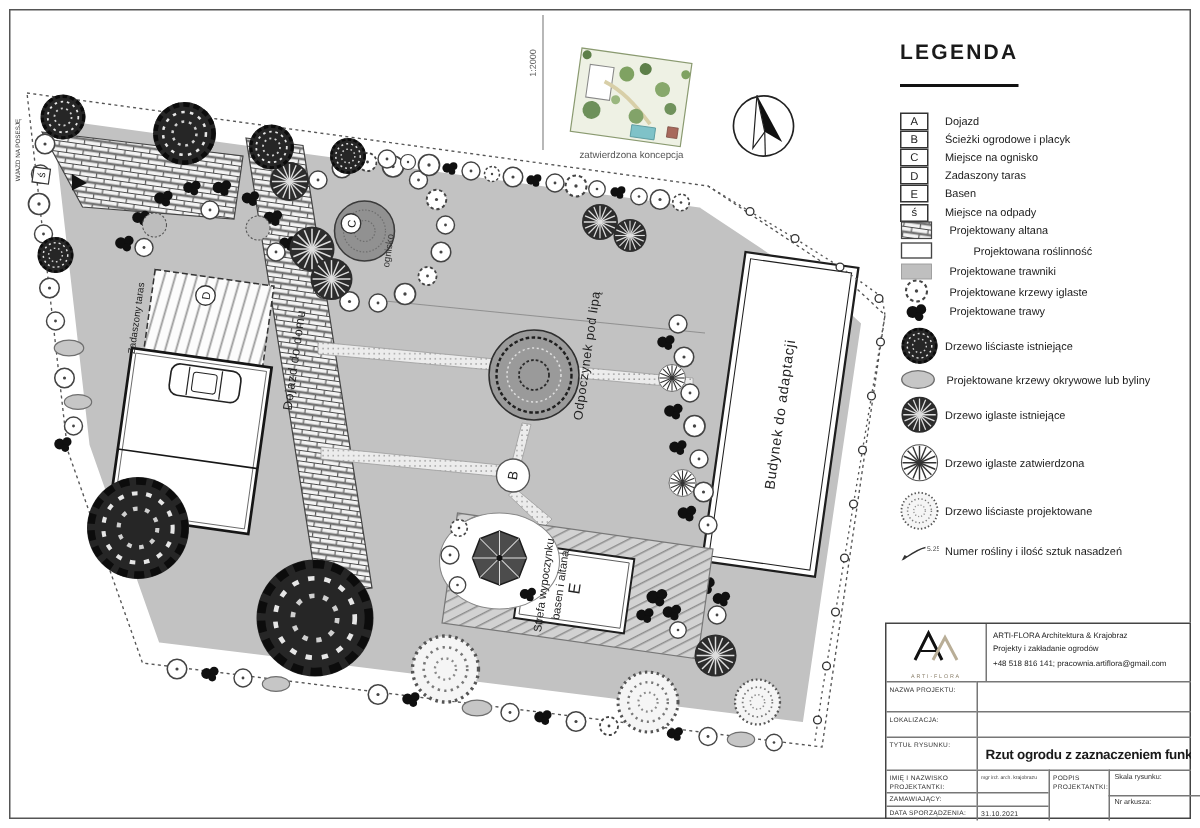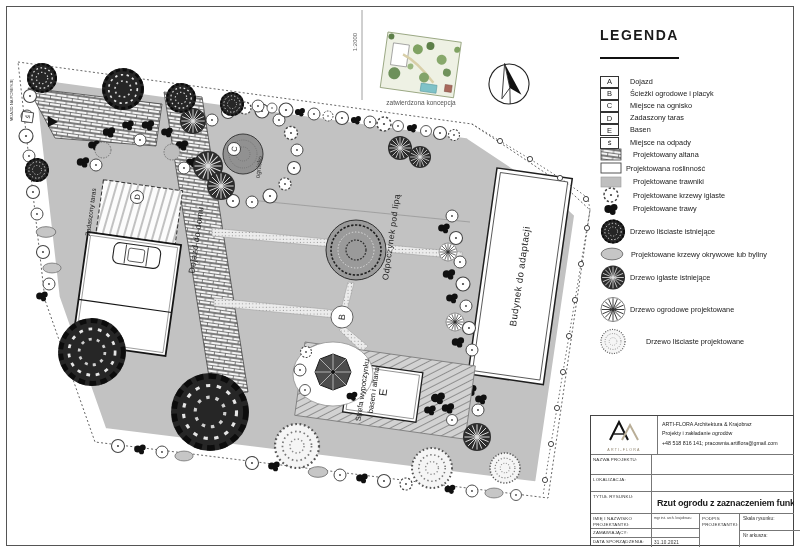--- a/index.html
+++ b/index.html
@@ -430,21 +430,21 @@
           </svg>
     </span>
     <span class="lg-label" style="margin-left:7px">Projektowany altana</span>
   </div>
   <div class="lg-row sym">
     <span class="ic">
       <svg width="22" height="12">
             <rect x="1" y="1" width="20" height="10" fill="#fff" stroke="#444" stroke-width="0.9"></rect>
           </svg>
     </span>
-    <span class="lg-label" style="margin-left:0">Projektowana roślinność</span>
+    <span class="lg-label" style="margin-left:23px">Projektowana roślinność</span>
   </div>
   <div class="lg-row sym">
     <span class="ic">
       <svg width="22" height="12">
             <rect x="1" y="1" width="20" height="10" fill="#bfbfbf" stroke="#9a9a9a" stroke-width="0.6"></rect>
           </svg>
     </span>
     <span class="lg-label" style="margin-left:7px">Projektowane trawniki</span>
   </div>
   <div class="lg-row sym">
@@ -487,29 +487,39 @@
           </svg>
     </span>
     <span class="lg-label" style="margin-left:4px">Drzewo iglaste istniejące</span>
   </div>
   <div class="lg-row tree">
     <span class="ic">
       <svg width="27" height="27" viewBox="-13.5 -13.5 27 27">
             <use href="#tpcon" transform="scale(1.25)"></use>
           </svg>
     </span>
-    <span class="lg-label" style="margin-left:4px">Drzewo ogrodowe projektowane</span>
+    <span class="lg-label" style="margin-left:4px">Drzewo iglaste zatwierdzona</span>
   </div>
   <div class="lg-row tree">
     <span class="ic">
       <svg width="27" height="27" viewBox="-13.5 -13.5 27 27">
             <use href="#tpdec" transform="scale(1.25)"></use>
           </svg>
     </span>
-    <span class="lg-label" style="margin-left:20px">Drzewo liściaste projektowane</span>
+    <span class="lg-label" style="margin-left:4px">Drzewo liściaste projektowane</span>
+  </div>
+  <div class="lg-row num">
+    <span class="ic">
+      <svg width="26" height="16">
+        <path d="M2,14 C8,10 12,7 17,6" stroke="#333" stroke-width="0.9" fill="none"></path>
+        <polygon points="1,15 5,12 3,11" fill="#333"></polygon>
+        <text x="18" y="8" font-size="4.5" fill="#444" font-family="Liberation Sans, sans-serif">5.25</text>
+      </svg>
+    </span>
+    <span class="lg-label" style="margin-left:4px">Numer rośliny i ilość sztuk nasadzeń</span>
   </div>
 </div>
 
 <div id="tblock">
 
   <div class="cell nol not" style="left:0;top:0;width:66px;height:38px;">
     <div class="logo-wrap">
       <svg width="36" height="24">
         <path d="M4,21 L13,3 L22,21" fill="none" stroke="#111" stroke-width="2"></path>
         <path d="M16,21 L24,6 L32,21" fill="none" stroke="#b9ae97" stroke-width="2"></path>

